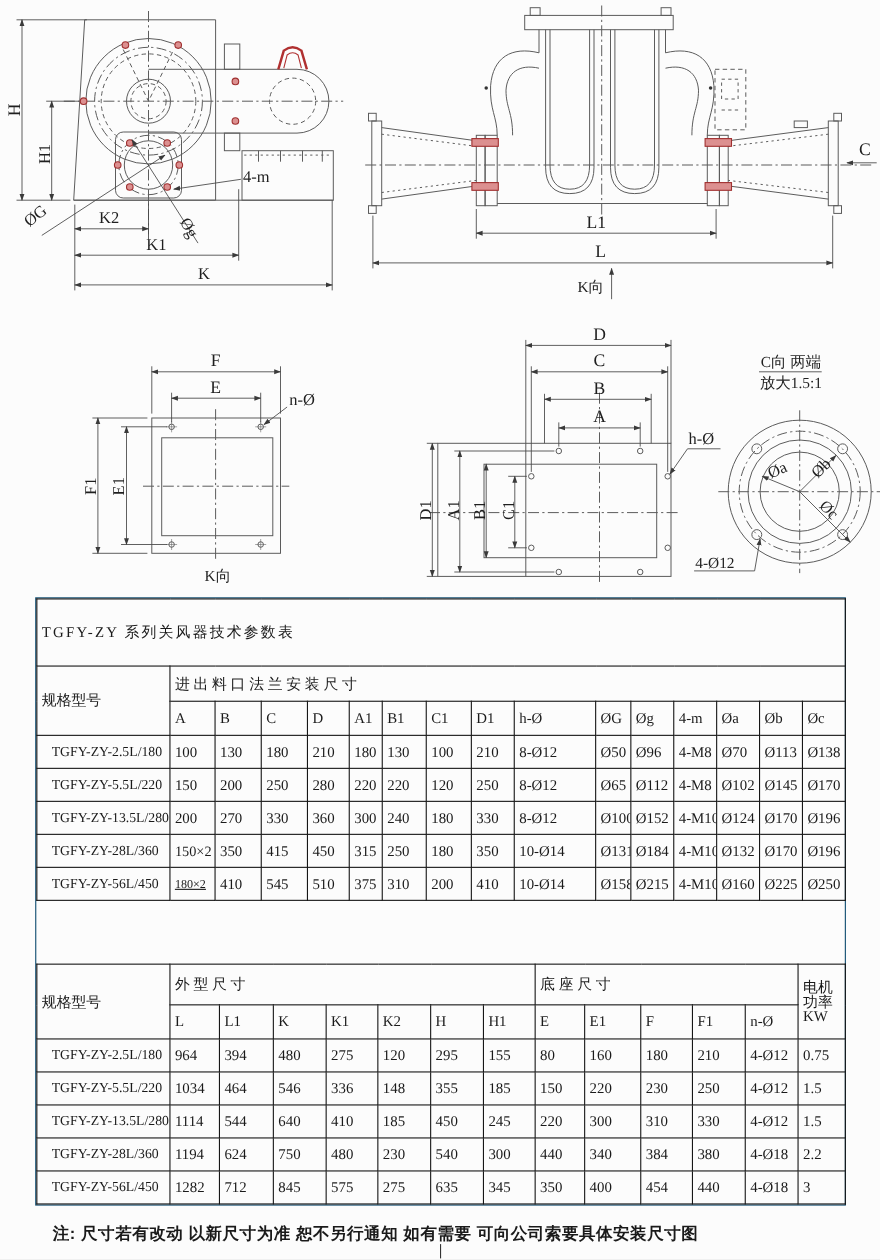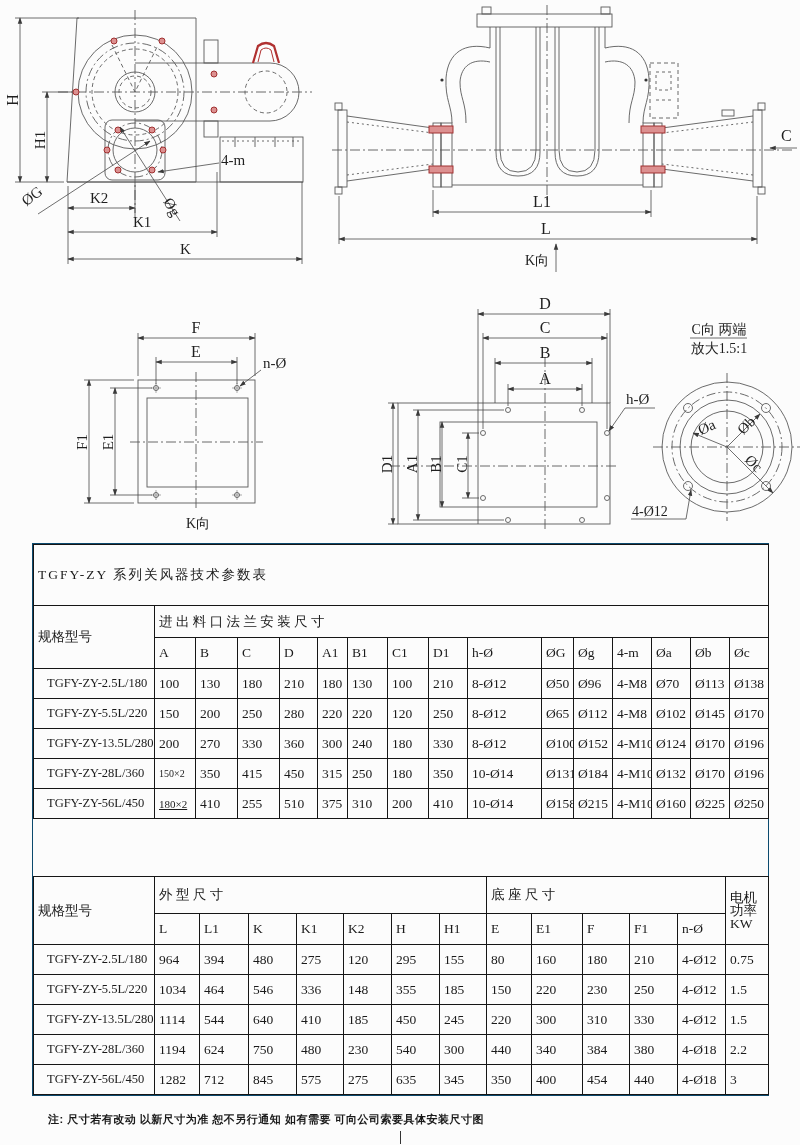--- a/index.html
+++ b/index.html
@@ -11,21 +11,21 @@
   table.ptable td,table.ptable th{border:1px solid #161616;padding:0 0 0 4px;overflow:hidden;
         font-weight:normal;font-size:13.5px;text-align:left;white-space:nowrap;}
   td.title-cell{height:60px;text-align:center;font-size:27px;letter-spacing:2px;padding:0;}
   td.model-head{text-align:center;font-size:19px;padding:0;}
   td.group-head{text-align:center;font-size:14.5px;padding:0;white-space:pre;}
   td.col-head{text-align:center;font-size:17px;padding:0;height:30px;}
   td.power-head{text-align:center;font-size:12px;line-height:13px;padding:0;}
   tbody.rows td{height:29px;font-size:13.5px;}
   tbody.rows td.model{font-size:12.5px;padding-left:13px;}
   .gap{height:57px;}
-  .note{position:absolute;left:48px;top:1112px;font-size:11px;font-weight:bold;
+  .note{position:absolute;left:48px;top:1112px;font-size:15px;font-weight:bold;
         font-family:"Liberation Sans",sans-serif;letter-spacing:0.5px;}
   .fold-mark{position:absolute;left:400px;top:1131px;width:1px;height:13px;background:#333;}
 </style>
 </head>
 <body>
 
 <div class="page">
 
   
   <svg width="800" height="543" viewBox="0 0 800 543">
@@ -409,41 +409,41 @@
             <td>8-Ø12</td>
             <td>Ø100</td>
             <td>Ø152</td>
             <td>4-M10</td>
             <td>Ø124</td>
             <td>Ø170</td>
             <td>Ø196</td>
           </tr>
           <tr>
             <td class="model">TGFY-ZY-28L/360</td>
-            <td style="font-size: 10px;">150×2</td>
+            <td style="font-size: 13px;">150×2</td>
             <td>350</td>
             <td>415</td>
             <td>450</td>
             <td>315</td>
             <td>250</td>
             <td>180</td>
             <td>350</td>
             <td>10-Ø14</td>
             <td>Ø131</td>
             <td>Ø184</td>
             <td>4-M10</td>
             <td>Ø132</td>
             <td>Ø170</td>
             <td>Ø196</td>
           </tr>
           <tr>
             <td class="model">TGFY-ZY-56L/450</td>
             <td style="font-size: 11px; text-decoration: underline;">180×2</td>
             <td>410</td>
-            <td>255</td>
+            <td>545</td>
             <td>510</td>
             <td>375</td>
             <td>310</td>
             <td>200</td>
             <td>410</td>
             <td>10-Ø14</td>
             <td>Ø158</td>
             <td>Ø215</td>
             <td>4-M10</td>
             <td>Ø160</td>

